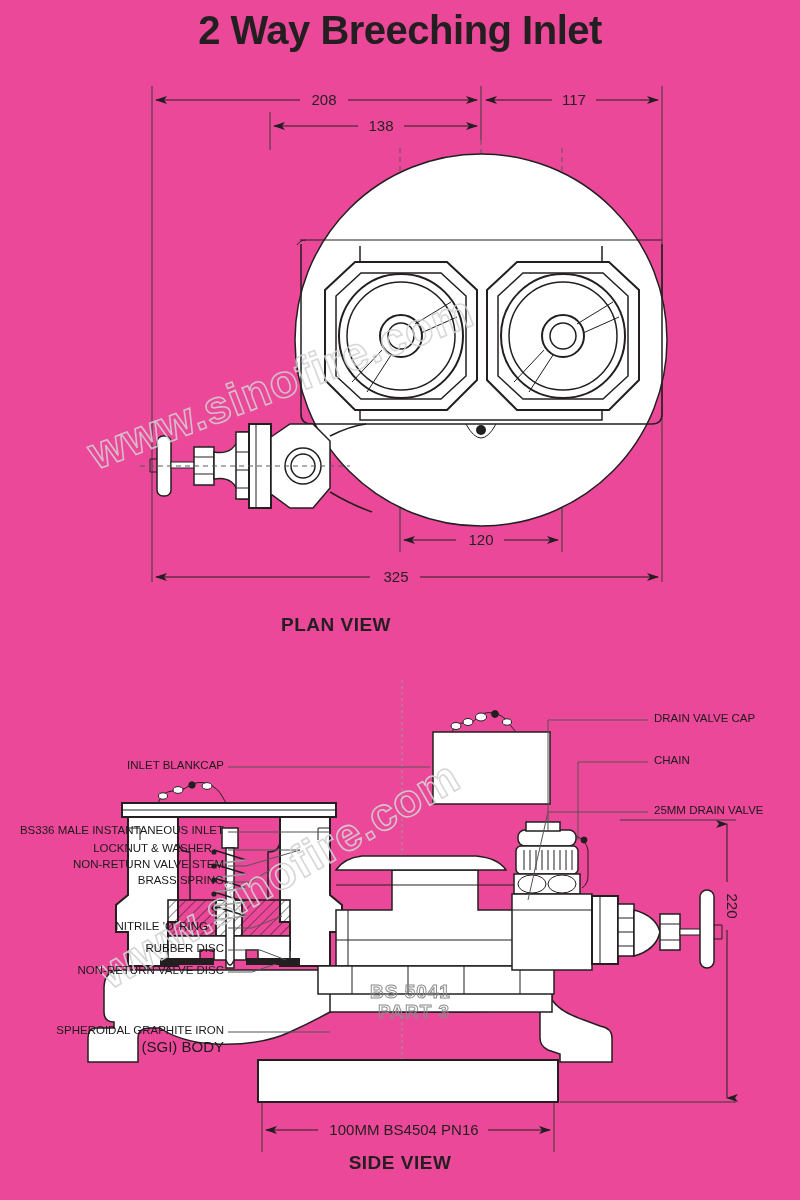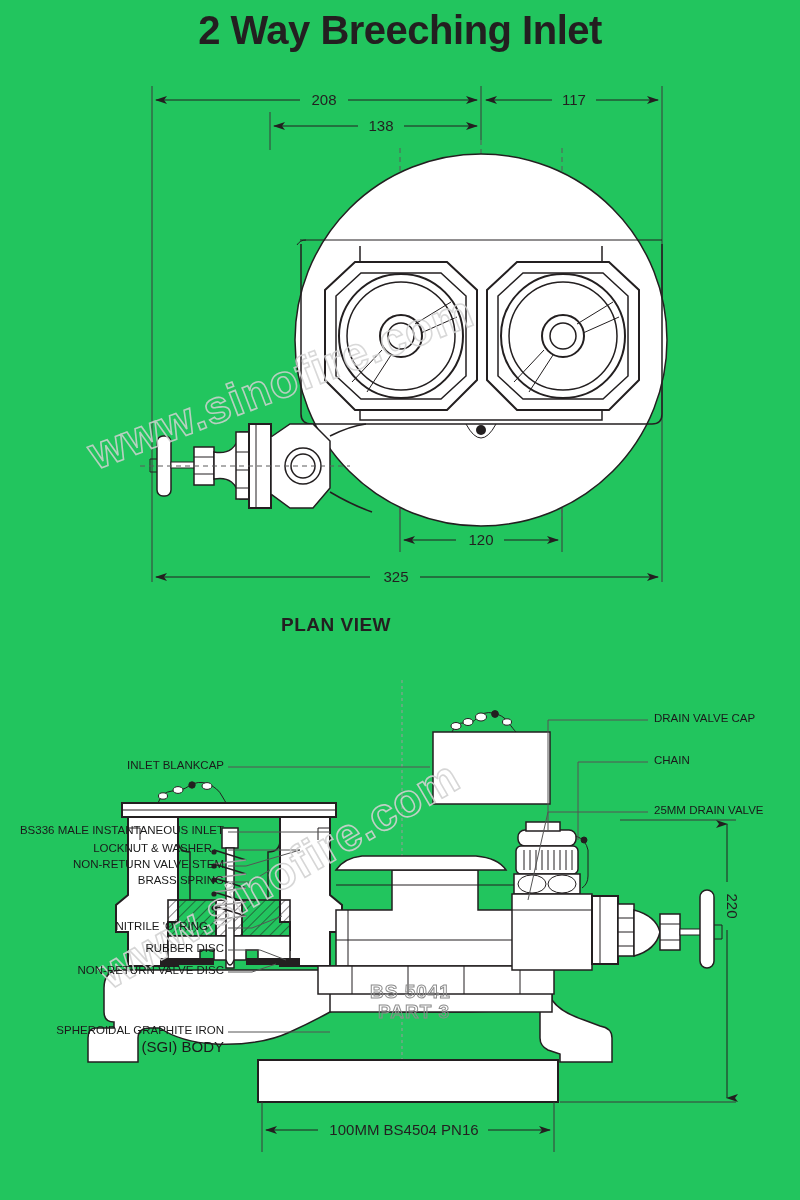--- a/index.html
+++ b/index.html
@@ -5,21 +5,21 @@
   * { box-sizing: border-box; }
   html, body {
     margin: 0; padding: 0;
     background: #ffffff;
     font-family: "Liberation Sans", sans-serif;
   }
   #page {
     position: relative;
     width: 800px;
     height: 1200px;
-    background: #22c55e;
+    background: #ec4899;
     overflow: hidden;
   }
   #page-title {
     position: absolute;
     top: 8px; left: 0; width: 800px;
     text-align: center;
     font-size: 40px;
     font-weight: bold;
     letter-spacing: -0.5px;
     color: #231f20;
@@ -436,14 +436,15 @@
 
     <div style="position:absolute; right:576px; top:378px; font-size:15px; color:#1a1a1a; white-space:nowrap; text-align:right;">(SGI) BODY</div>
 
     <div style="position:absolute; left:654px; top:52px; font-size:11.5px; color:#1a1a1a; white-space:nowrap;">DRAIN VALVE CAP</div>
 
     <div style="position:absolute; left:654px; top:94px; font-size:11.5px; color:#1a1a1a; white-space:nowrap;">CHAIN</div>
 
     <div style="position:absolute; left:654px; top:144px; font-size:11.5px; color:#1a1a1a; white-space:nowrap;">25MM DRAIN VALVE</div>
   </div>
 
+  <div class="view-label" id="side-view-label">SIDE VIEW</div>
 
 </div>
 
 </body></html>

